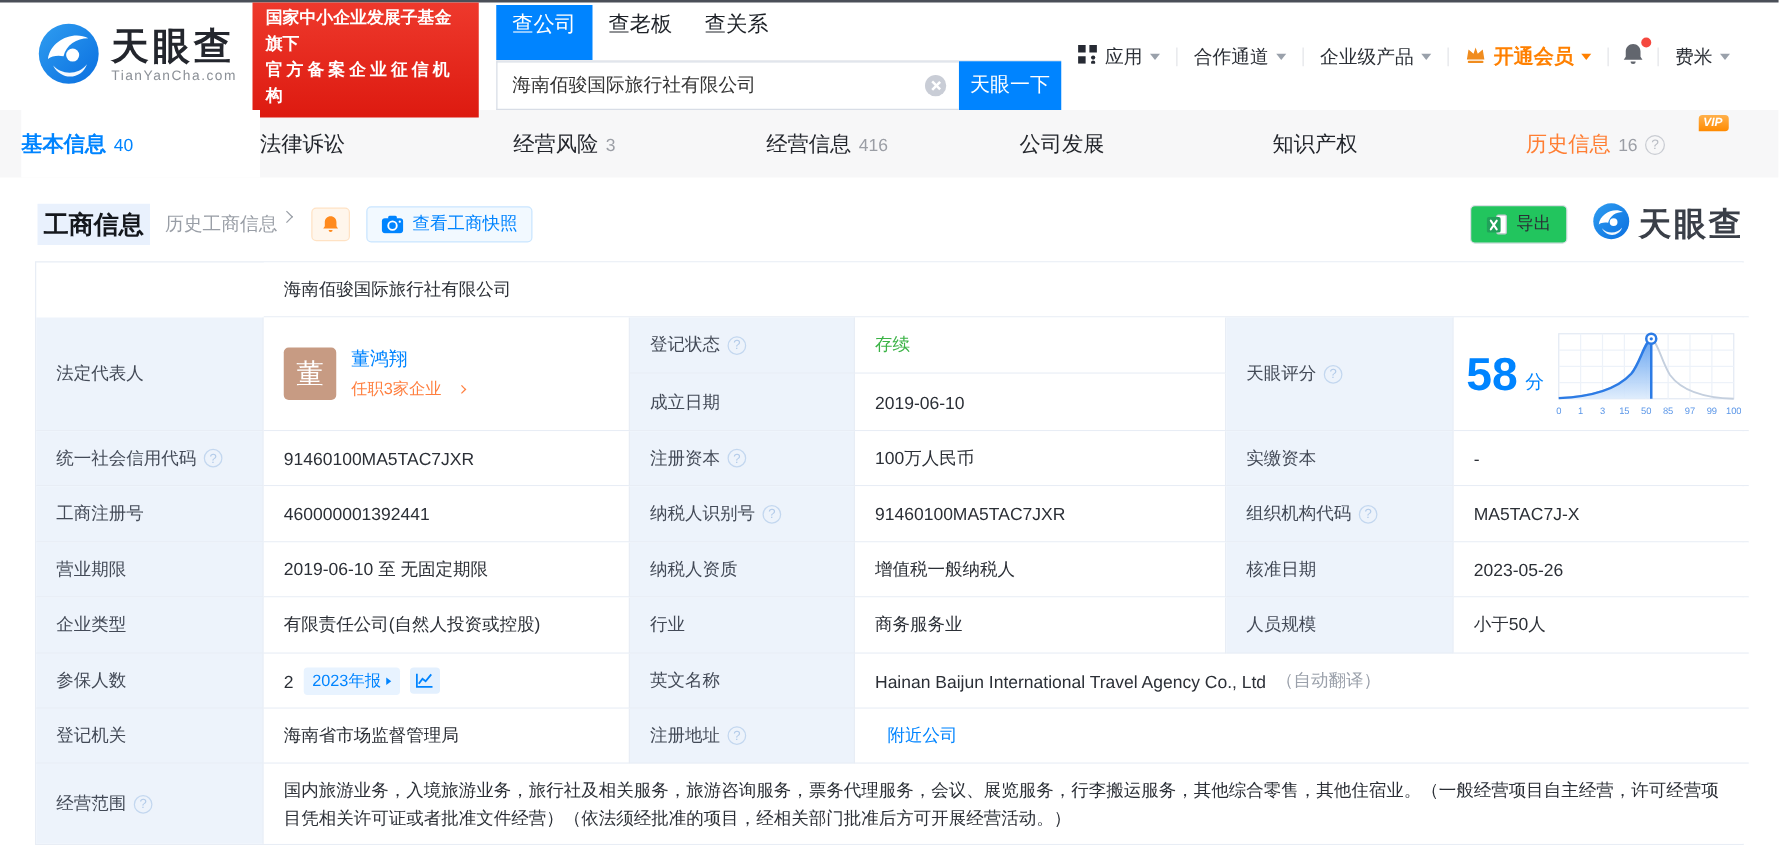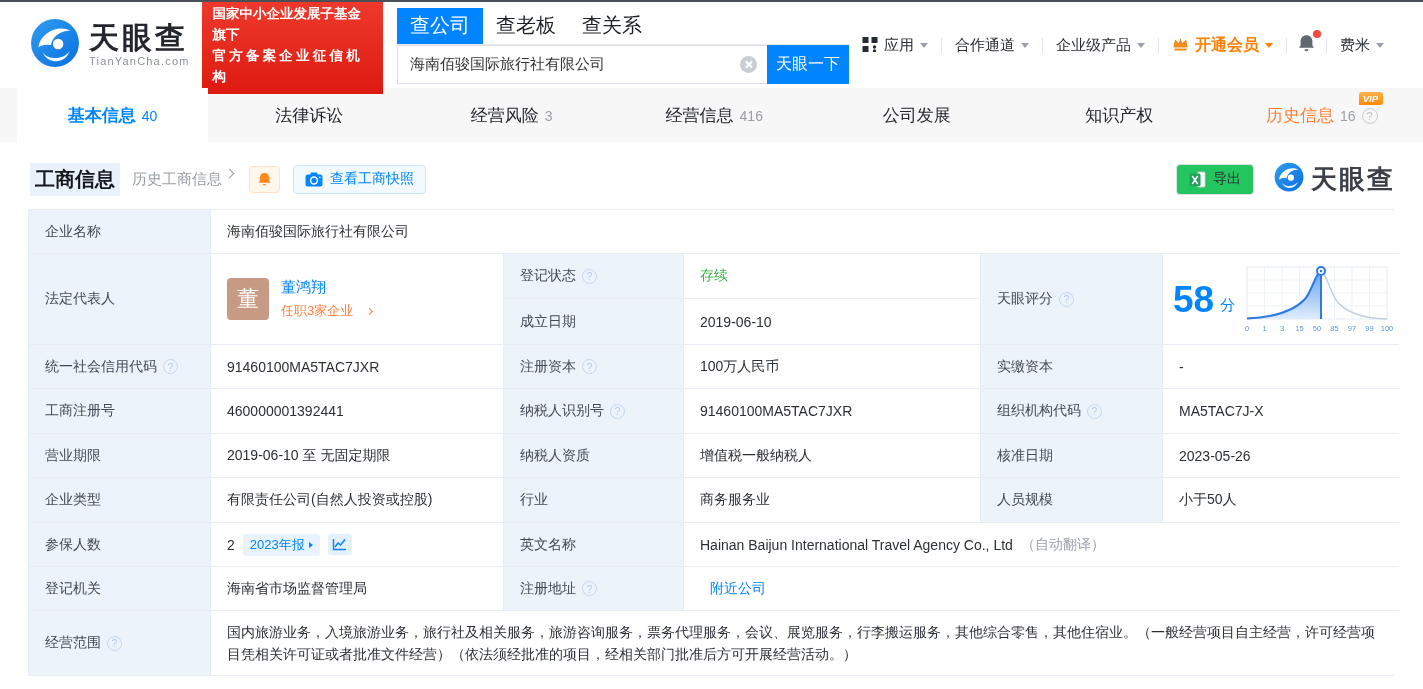--- a/index.html
+++ b/index.html
@@ -10,42 +10,42 @@
   
   .topbar { display:flex; align-items:center; height:86px; padding:0 26px 0 30px; }
   .logo { display:flex; align-items:center; gap:9px; }
   .logo-cn { font-size:30px; font-weight:bold; color:#23262d; letter-spacing:3px; line-height:30px;}
   .logo-en { font-size:11px; color:#8b9097; letter-spacing:1.2px; margin-top:2px;}
   .gov-badge { margin-left:12px; background:linear-gradient(180deg,#ef3b2e,#dd1a10); color:#fff; font-size:13.5px; font-weight:bold; padding:7px 11px; line-height:21px; }
   .gov-badge .l2 { letter-spacing:3.2px; }
 
   .search-block { margin-left:14px; width:498px; margin-top:2px;}
   .search-tabs { display:flex; align-items:flex-end; border-bottom:1px solid #e9ebef; }
-  .search-tab { padding:4px 13px 5px; font-size:20px; color:#1d2127; cursor:pointer; }
+  .search-tab { padding:4px 13px 17px; font-size:17px; color:#1d2127; cursor:pointer; }
   .search-tab.active { background:#0084ff; color:#fff; }
   .search-row { display:flex; height:39px; }
   .search-input-wrap { position:relative; flex:1; }
   .search-input-wrap input { width:100%; height:100%; border:1px solid #d8dde6; border-right:none; padding:0 36px 0 12px; font-size:15px; color:#333; outline:none; font-family:inherit;}
   .clear-btn { position:absolute; right:10px; top:11px; width:17px; height:17px; border-radius:50%; background:#c9cdd6; cursor:pointer; }
   .clear-btn::before,.clear-btn::after{content:"";position:absolute;left:8px;top:4px;width:1.6px;height:9px;background:#fff;}
   .clear-btn::before{transform:rotate(45deg);} .clear-btn::after{transform:rotate(-45deg);}
   .search-btn { width:82px; background:#0084ff; color:#fff; font-size:16px; border:none; cursor:pointer; font-family:inherit;}
 
   .topnav { margin-left:auto; display:flex; align-items:center; font-size:15px; color:#2b2f36; white-space:nowrap; }
   .nav-item { display:flex; align-items:center; gap:6px; padding:0 13px; cursor:pointer; }
   .nav-sep { width:1px; height:15px; background:#e3e5e9; }
   .caret { width:0; height:0; border:4px solid transparent; border-top:5px solid #9aa1ab; margin-top:5px; }
   .member { color:#ff8000; font-weight:bold; font-size:16px; }
   .member-caret { border-top-color:#ff8000; }
   .bell-wrap { position:relative; padding:0 10px; cursor:pointer;}
   .red-dot { position:absolute; top:-4px; right:5px; width:8px; height:8px; border-radius:50%; background:#f5483f; }
 
   
   .tabstrip { display:flex; height:54px; background:#f7f7f8; padding-left:17px; }
-  .tab { flex:1; display:flex; align-items:center; justify-content:center; gap:6px; font-size:17px; color:#23262c; cursor:pointer; position:relative;}
+  .tab { flex:1; display:flex; align-items:center; gap:6px; font-size:17px; color:#23262c; cursor:pointer; position:relative;}
   .tab .cnt { font-size:14px; color:#9b9ea5; margin-top:2px;}
   .tab.active { flex:0 0 191px; background:#fff; color:#0084ff; font-weight:bold; }
   .tab.active .cnt { color:#0084ff; font-weight:normal;}
   .tab.vip-tab { color:#ff7e33; }
   .vip-badge { position:absolute; top:4px; right:40px; background:linear-gradient(180deg,#ffb14d,#ff8a00); color:#fff; font-size:9.5px; font-weight:bold; font-style:italic; padding:1px 5px 1px 4px; border-radius:3px 3px 3px 0; }
   .q-gray { width:16px; height:16px; border:1px solid #c9ccd2; border-radius:50%; color:#b9bdc4; font-size:11px; display:inline-flex; align-items:center; justify-content:center; margin-top:1px;}
   .q-gray::after { content:"?"; }
 
   
   .sec-head { display:flex; align-items:center; margin:21px 28px 14px 30px; height:32px; }
@@ -251,23 +251,20 @@
           <path d="M12,33 C18,40 31,41 38,32 C34,44 18,45 12,33 Z" fill="#fff" opacity="0.95"></path>
           <circle cx="27" cy="25" r="5" fill="#fff"></circle>
         </svg>
       </span>
       <span class="wm-txt">天眼查</span>
     </span>
   </div>
 
   <div class="info-table">
 
-    <div class="cell lab" style="grid-area:1/1/2/2">
-        <span>企业名称</span>
-      </div>
     <div class="cell val edge" style="grid-area:1/2/2/7">
         <span>海南佰骏国际旅行社有限公司</span>
       </div>
 
     <div class="cell lab" style="grid-area:2/1/4/2">
         <span>法定代表人</span>
       </div>
     <div class="cell val rep-cell" style="grid-area:2/2/4/3">
       <span class="avatar">董</span>
       <span>

